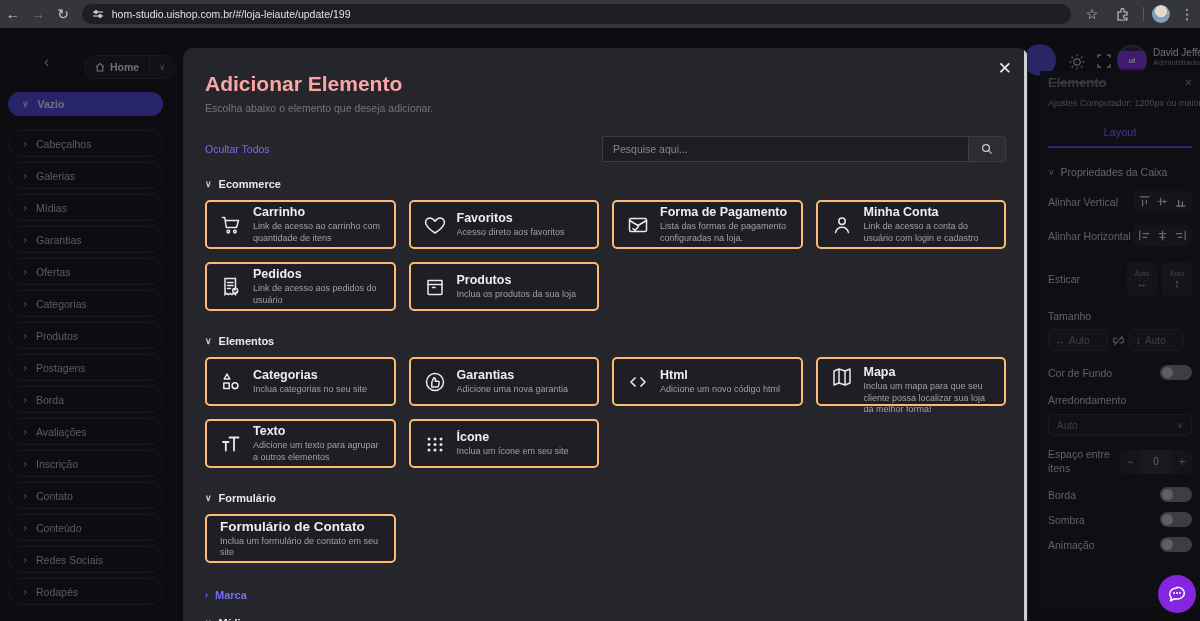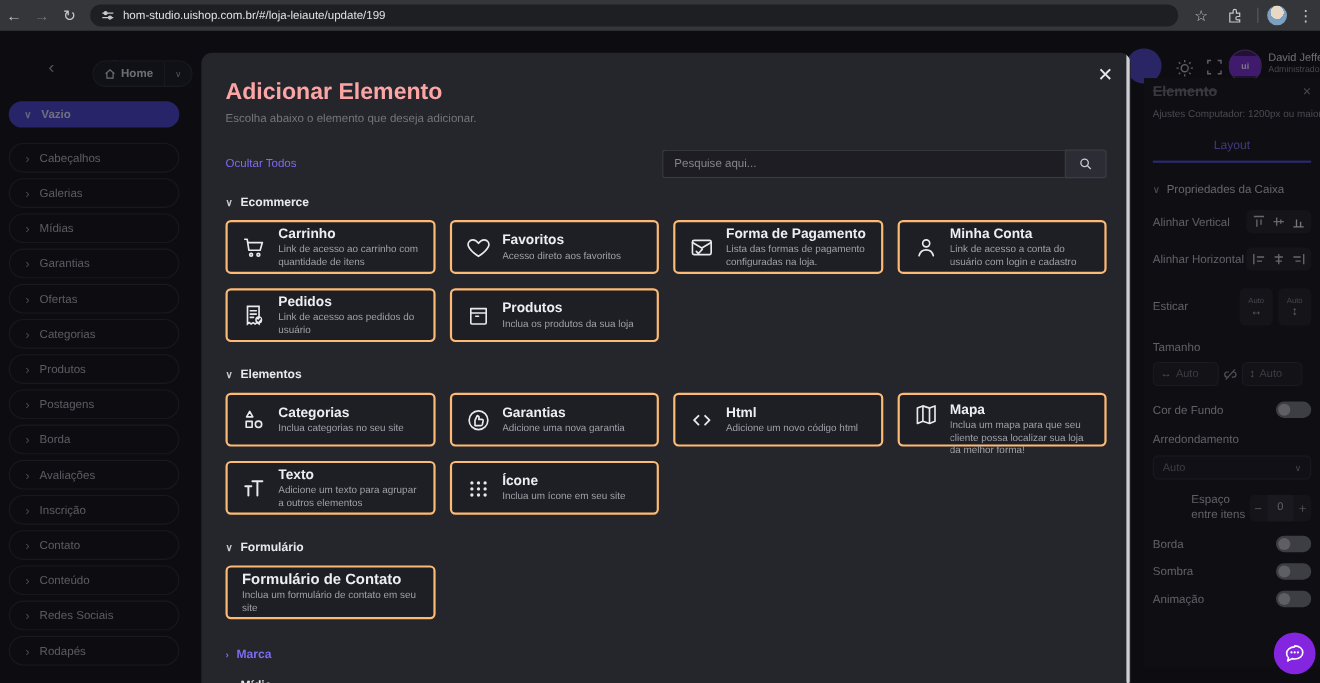--- a/index.html
+++ b/index.html
@@ -372,21 +372,21 @@
         <span class="insp-label">Cor de Fundo</span>
         <span class="toggle"></span>
       </div>
 
       <div class="insp-label" style="margin-top:14px;">Arredondamento</div>
       <div class="select-box">
         <span class="sel-val">Auto</span>
         <span class="sel-caret">∨</span>
       </div>
 
-      <div class="insp-row" style="margin-top:12px;margin-left:35px;">
+      <div class="insp-row" style="margin-top:12px;">
         <span class="insp-label" style="width:68px;line-height:1.3;">Espaço entre itens</span>
         <span class="stepper">
           <span class="st-btn">−</span>
           <span class="st-val">0</span>
           <span class="st-btn">+</span>
         </span>
       </div>
 
       <div class="insp-row" style="margin-top:12px;text-align:right;">
         <span class="insp-label">Borda</span>

